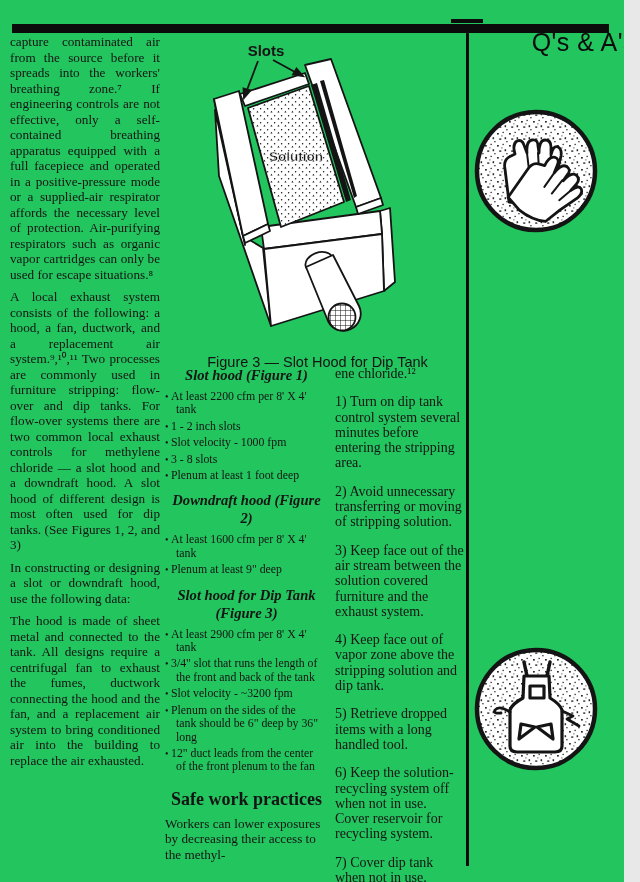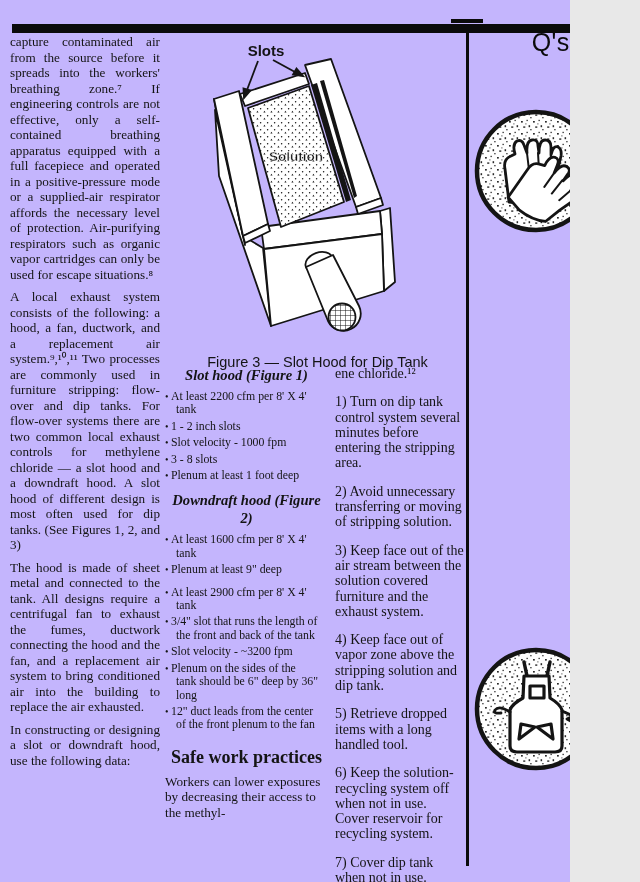--- a/index.html
+++ b/index.html
@@ -1,16 +1,16 @@
 <!DOCTYPE html>
 <html><head>
 <meta charset="utf-8">
 <style>
   html,body { margin:0; padding:0; background:#e8e8e8; }
-  .page { position:relative; width:570px; height:882px; background:#c4b5fd;
+  .page { position:relative; width:624px; height:882px; background:#22c55e;
           font-family:"Liberation Serif", serif; color:#141414; overflow:hidden; }
 
   .top-bar    { position:absolute; left:12px; top:24px; width:597px; height:9px; background:#0b0b0b; }
   .top-smudge { position:absolute; left:451px; top:19px; width:32px; height:4px; background:#0b0b0b; }
   .divider    { position:absolute; left:466px; top:33px; width:3px; height:833px; background:#0b0b0b; }
 
   .col-left { position:absolute; left:10px; top:34px; width:150px;
               font-size:13.2px; line-height:15.5px; text-align:justify; }
   .col-left p { margin:0 0 7px 0; }
 
@@ -69,22 +69,22 @@
     </defs>
   </svg>
 
   <div class="top-bar"></div>
   <div class="top-smudge"></div>
   <div class="divider"></div>
 
   <div class="col-left">
     <p>capture contaminated air from the source before it spreads into the workers' breathing zone.⁷  If engineering controls are not effective, only a self-contained breathing apparatus equipped with a full facepiece and operated in a positive-pressure mode or a supplied-air respirator affords the necessary level of protection.  Air-purifying respirators such as organic vapor cartridges can only be used for escape situations.⁸</p>
     <p>A local exhaust system consists of the following: a hood, a fan, ductwork, and a replacement air system.⁹,¹⁰,¹¹ Two processes are commonly used in furniture stripping: flow-over and dip tanks. For flow-over systems there are two common local exhaust controls for methylene chloride — a slot hood and a downdraft hood.  A slot hood of different design is most often used for dip tanks. (See Figures 1, 2, and 3)</p>
+    <p>In constructing or designing a slot or downdraft hood, use the following data:</p>
     <p>The hood is made of sheet metal and connected to the tank.  All designs require a centrifugal fan to exhaust the fumes, ductwork connecting the hood and the fan, and a replacement air system to bring conditioned air into the building to replace the air exhausted.</p>
-    <p>In constructing or designing a slot or downdraft hood, use the following data:</p>
   </div>
 
   <div class="figure">
     <svg width="285" height="308" viewBox="0 0 285 308">
       <g stroke="#141414" stroke-width="1.8" fill="#ffffff" stroke-linejoin="round" stroke-linecap="round">
 
         <path d="M40,80 L44,146 L96,296 L88,218 L68,206 Z"></path>
         <path d="M205,181 L215,178 L220,252 L209,261 L207,204 Z"></path>
         <path d="M86,197 L205,181 L207,204 L89,219 Z"></path>
         <path d="M89,219 L207,204 L209,261 L96,296 Z"></path>
@@ -129,20 +129,21 @@
       <li>1 - 2 inch slots</li>
       <li>Slot velocity - 1000 fpm</li>
       <li>3 - 8 slots</li>
       <li>Plenum at least 1 foot deep</li>
     </ul>
     <h3>Downdraft hood (Figure 2)</h3>
     <ul>
       <li>At least 1600 cfm per 8' X 4' tank</li>
       <li>Plenum at least 9" deep</li>
     </ul>
+    <h3>Slot hood for Dip Tank (Figure 3)</h3>
     <ul>
       <li>At least 2900 cfm per 8' X 4' tank</li>
       <li>3/4" slot that runs the length of the front and back of the tank</li>
       <li>Slot velocity - ~3200 fpm</li>
       <li>Plenum on the sides of the tank should be 6" deep by 36" long</li>
       <li>12" duct leads from the center of the front plenum to the fan</li>
     </ul>
     <h3 class="safe">Safe work practices</h3>
     <p>Workers can lower exposures by decreasing their access to the methyl-</p>
   </div>

